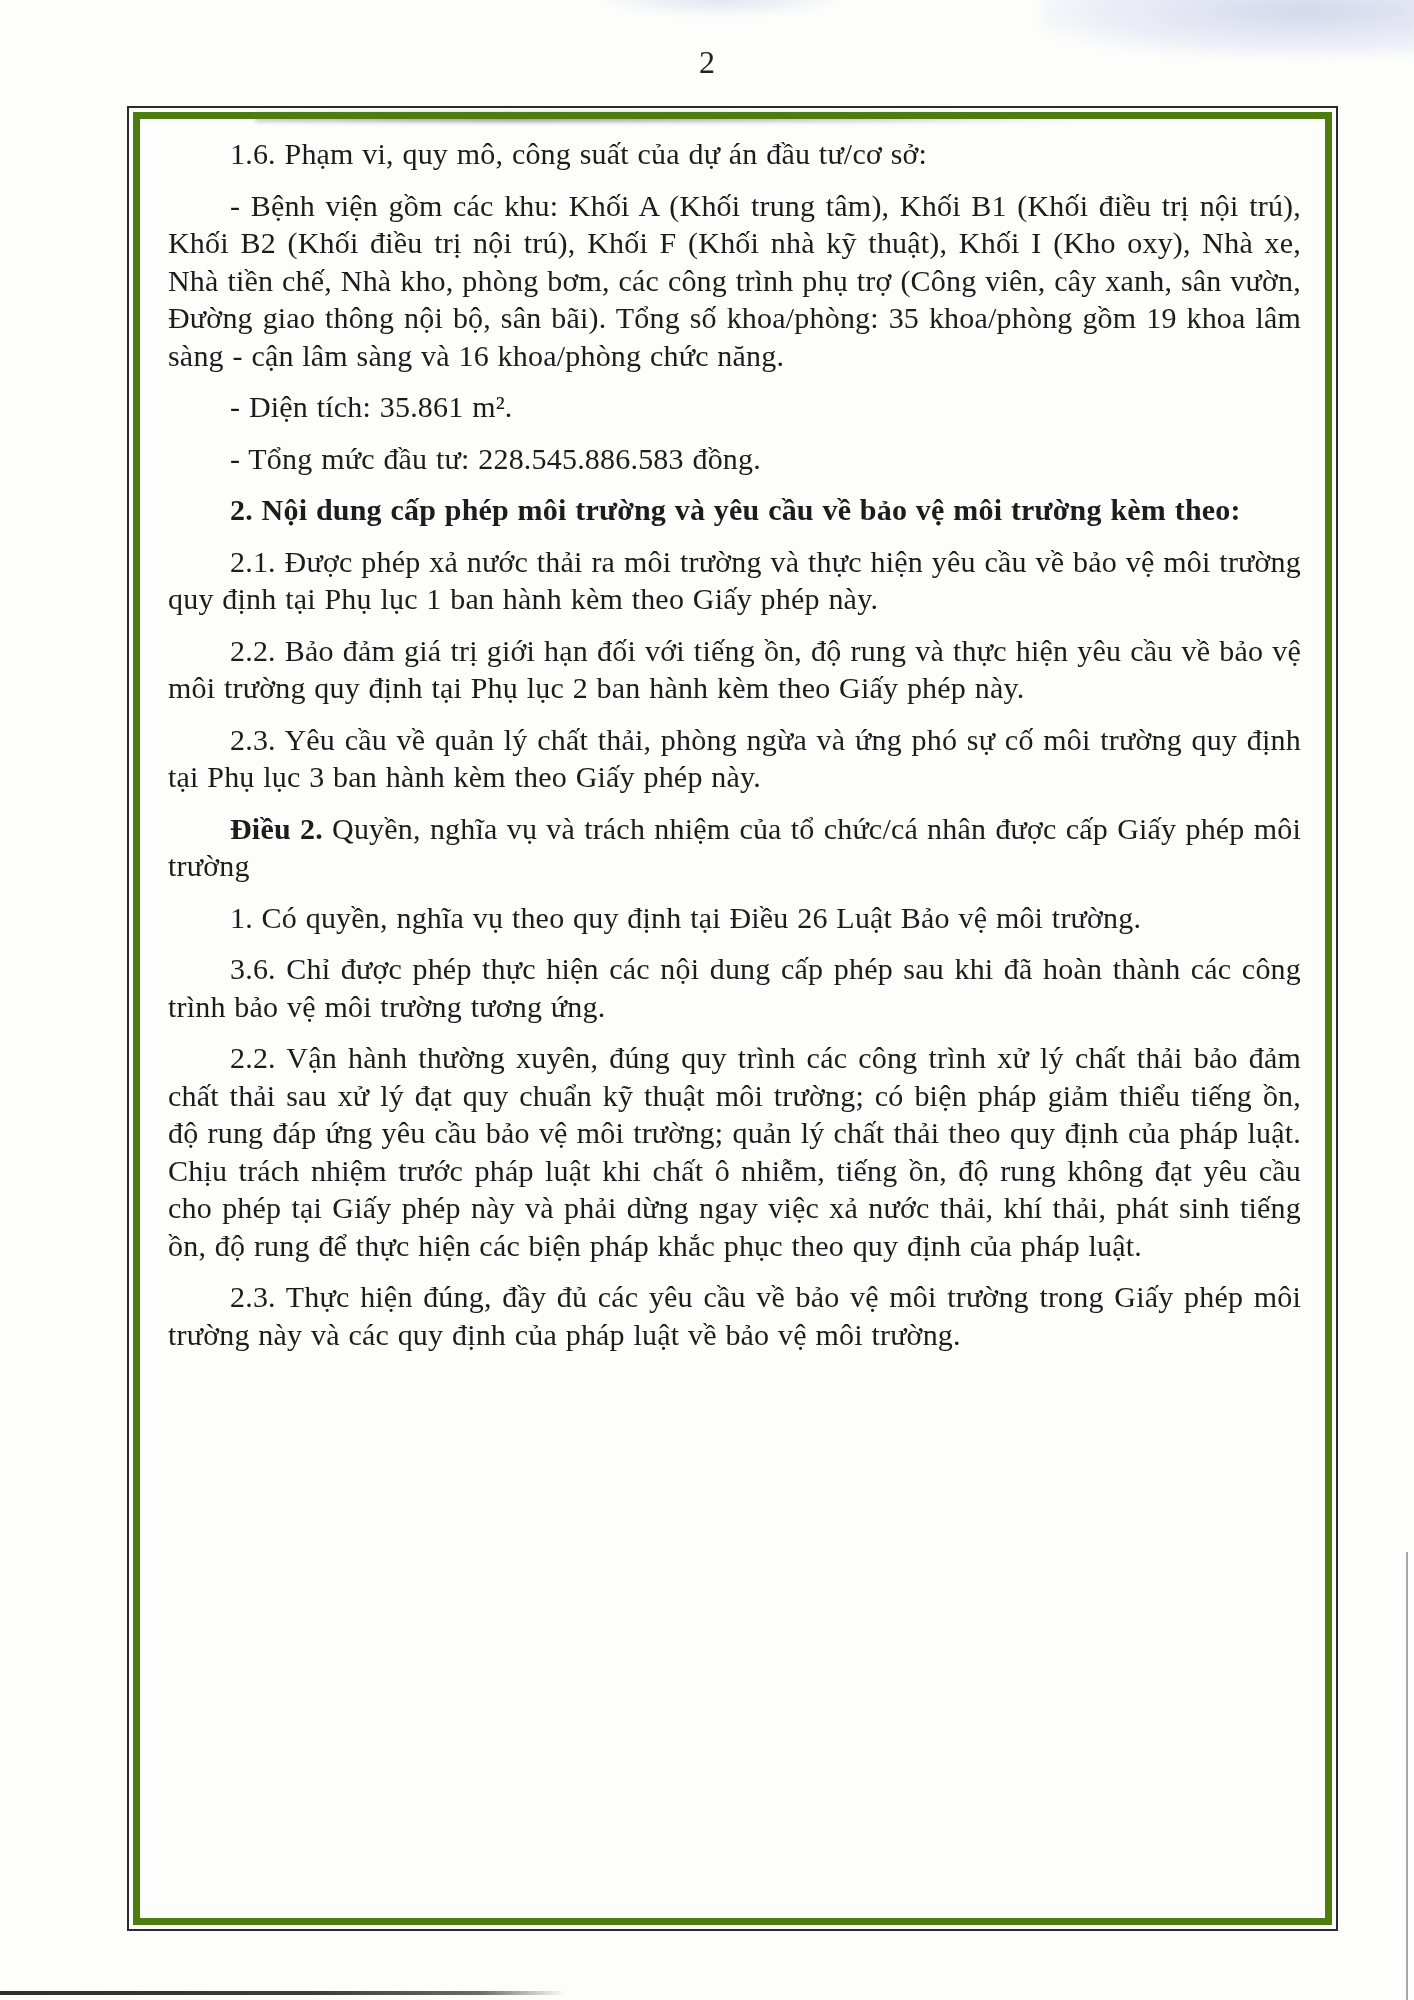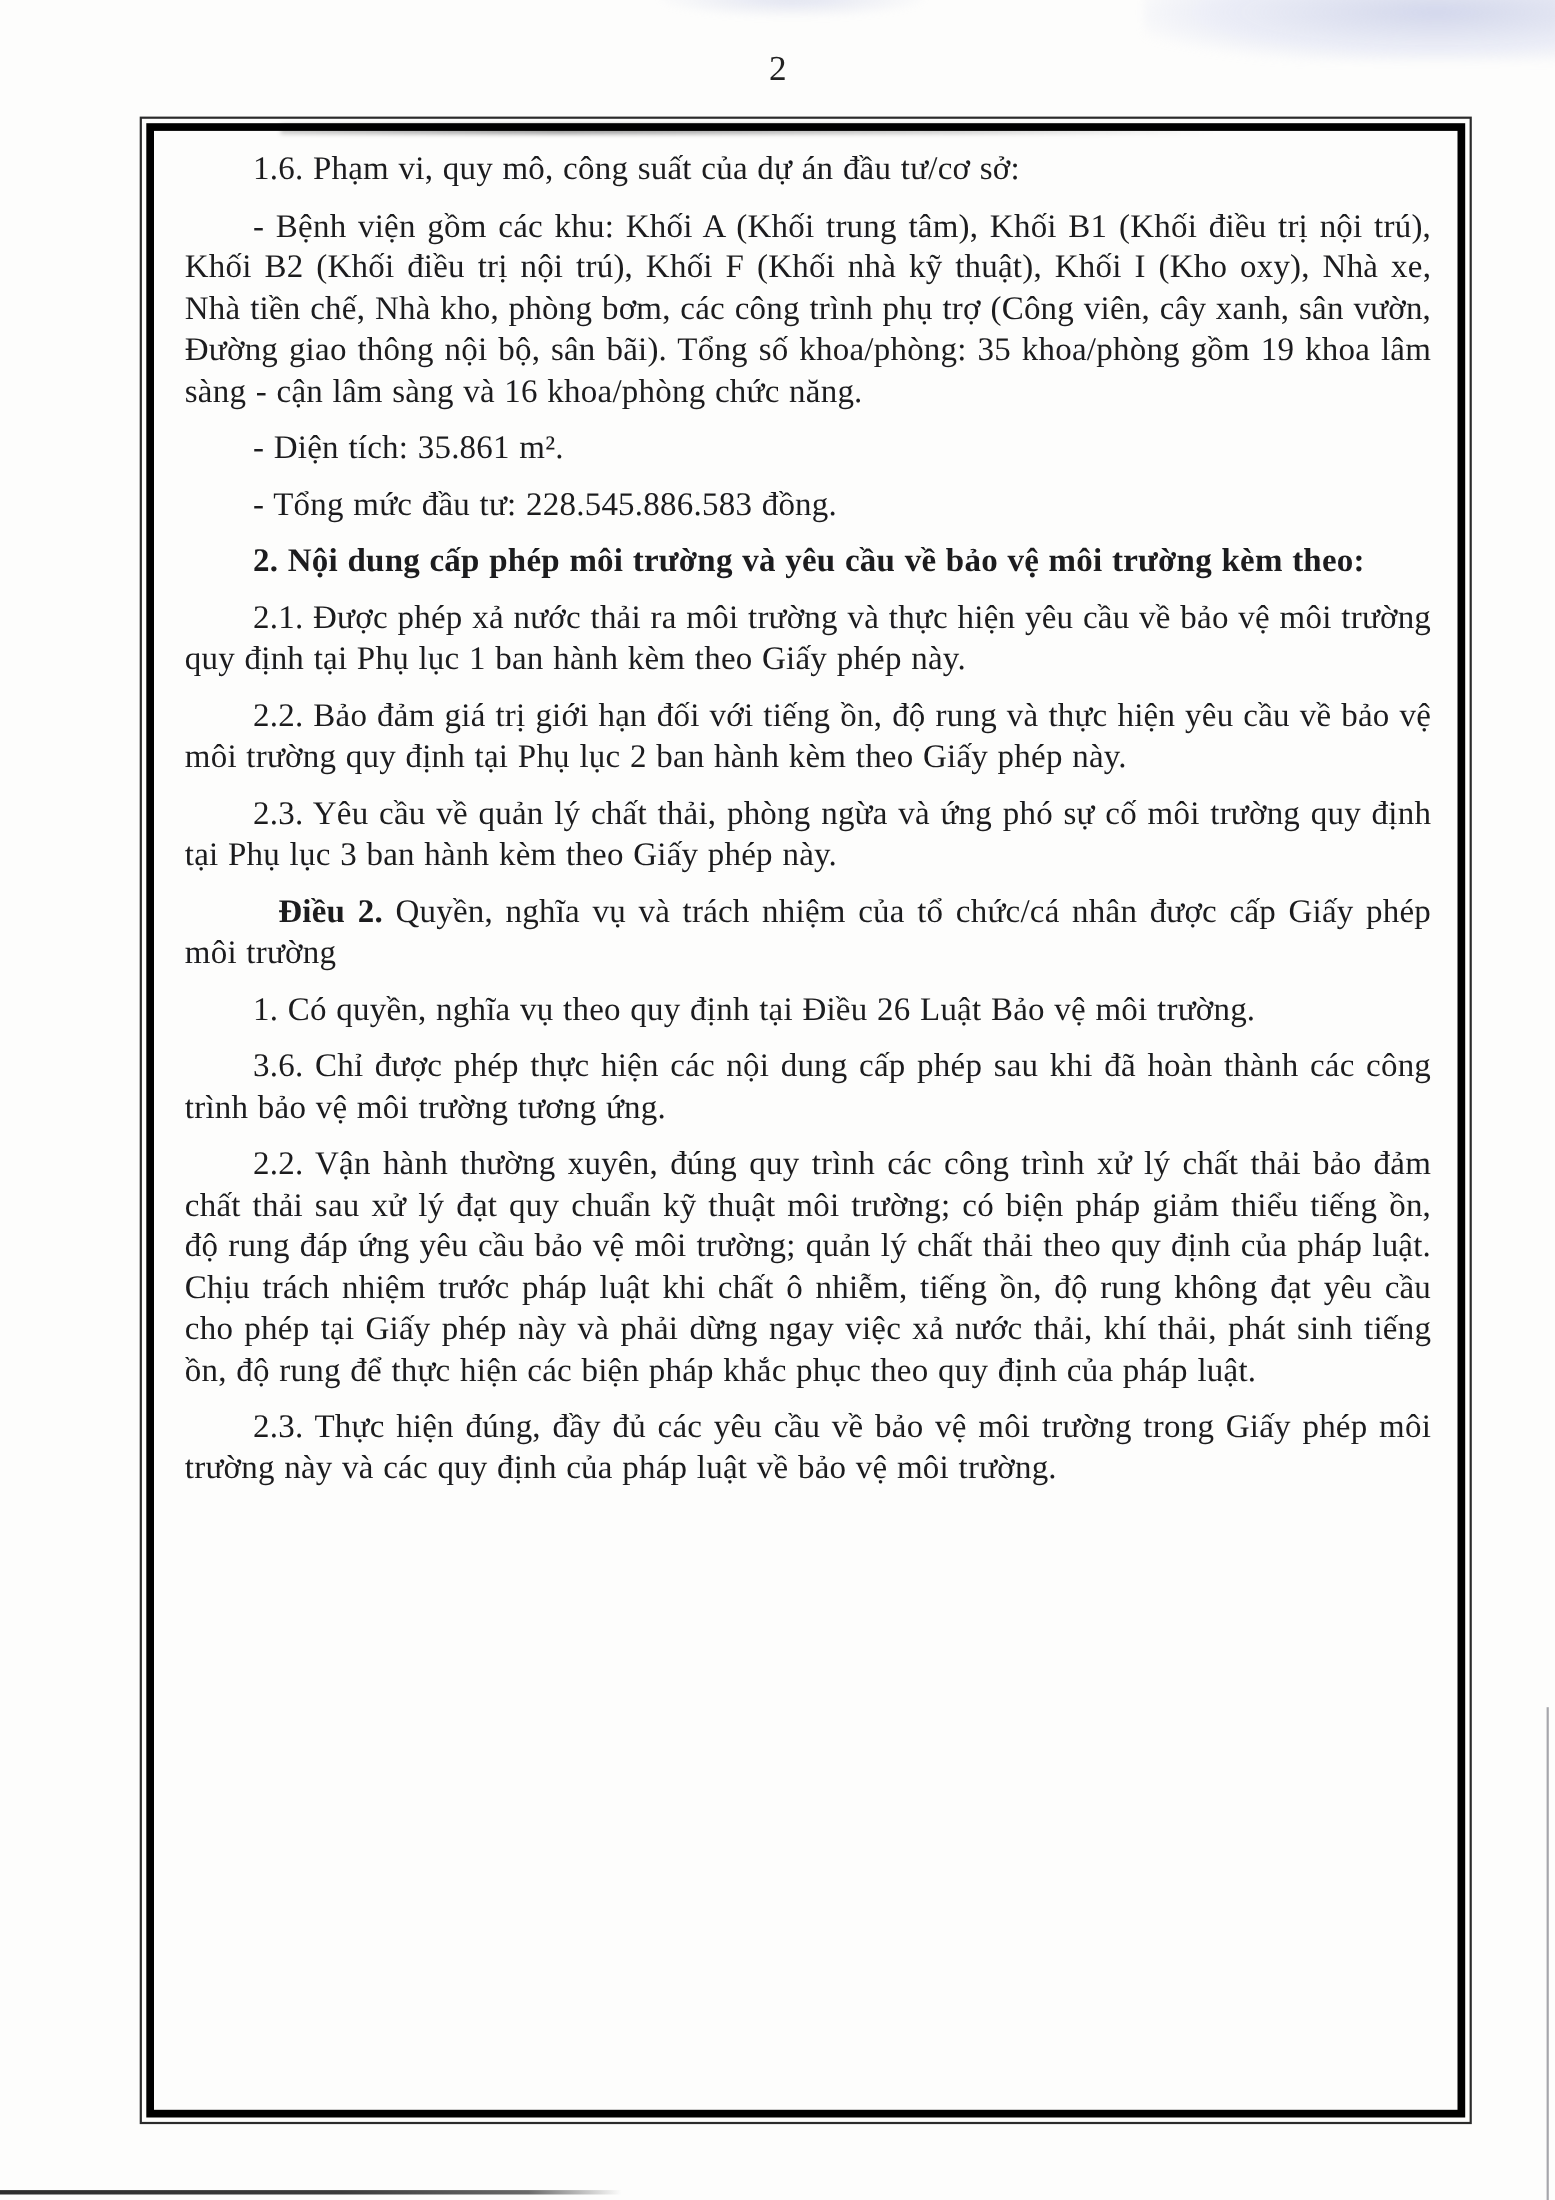--- a/index.html
+++ b/index.html
@@ -34,39 +34,39 @@
     top: 106px;
     width: 1211px;
     height: 1825px;
     border: 2px solid #2b2b2b;
     padding: 4px;
     background: transparent;
   }
   .frame-inner {
     width: 100%;
     height: 100%;
-    border: 7px solid #000000;
+    border: 7px solid #4d7c0f;
   }
   .content {
     width: 100%;
     height: 100%;
     padding: 16px 24px 0 28px;
   }
 
   .content p {
     margin: 0 0 14px 0;
     font-size: 30px;
     line-height: 37.5px;
     text-align: justify;
     text-indent: 62px;
     letter-spacing: 0.2px;
     word-spacing: 1px;
   }
   .content p.bold { font-weight: bold; }
-  .content .bold-prefix { font-weight: bold; margin-left: 23px; }
+  .content .bold-prefix { font-weight: bold; }
 
   
   .smudge-top-right {
     position: absolute;
     left: 1040px; top: -8px;
     width: 380px; height: 64px;
     background:
       radial-gradient(ellipse at 70% 30%, rgba(176,184,222,0.55), rgba(200,206,236,0.30) 55%, rgba(255,255,255,0) 80%);
     filter: blur(4px);
   }

